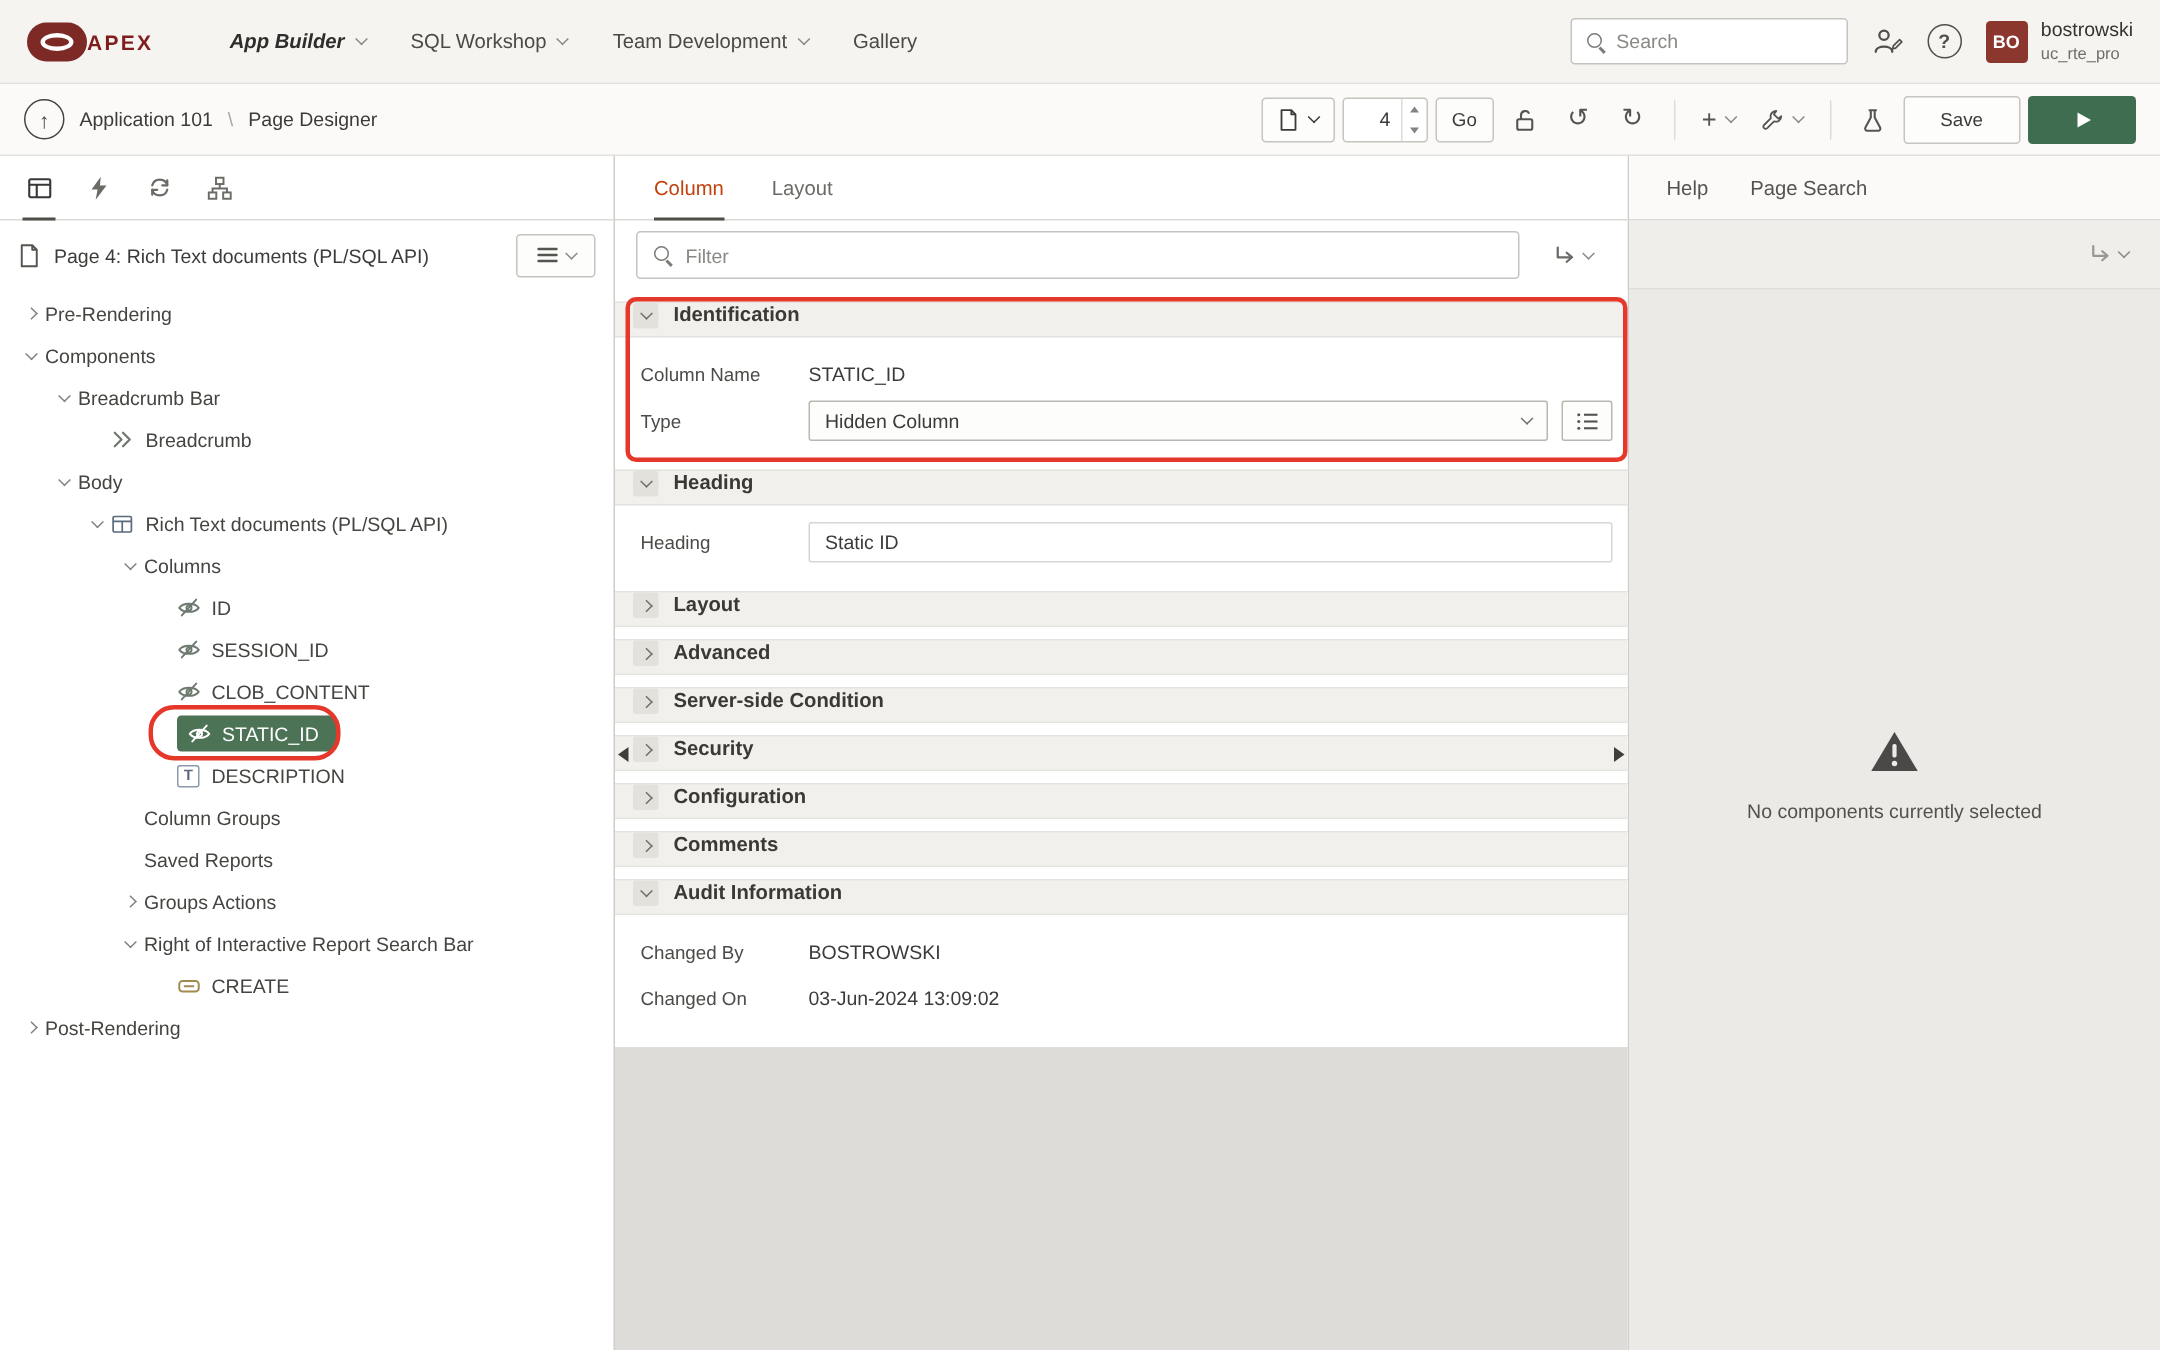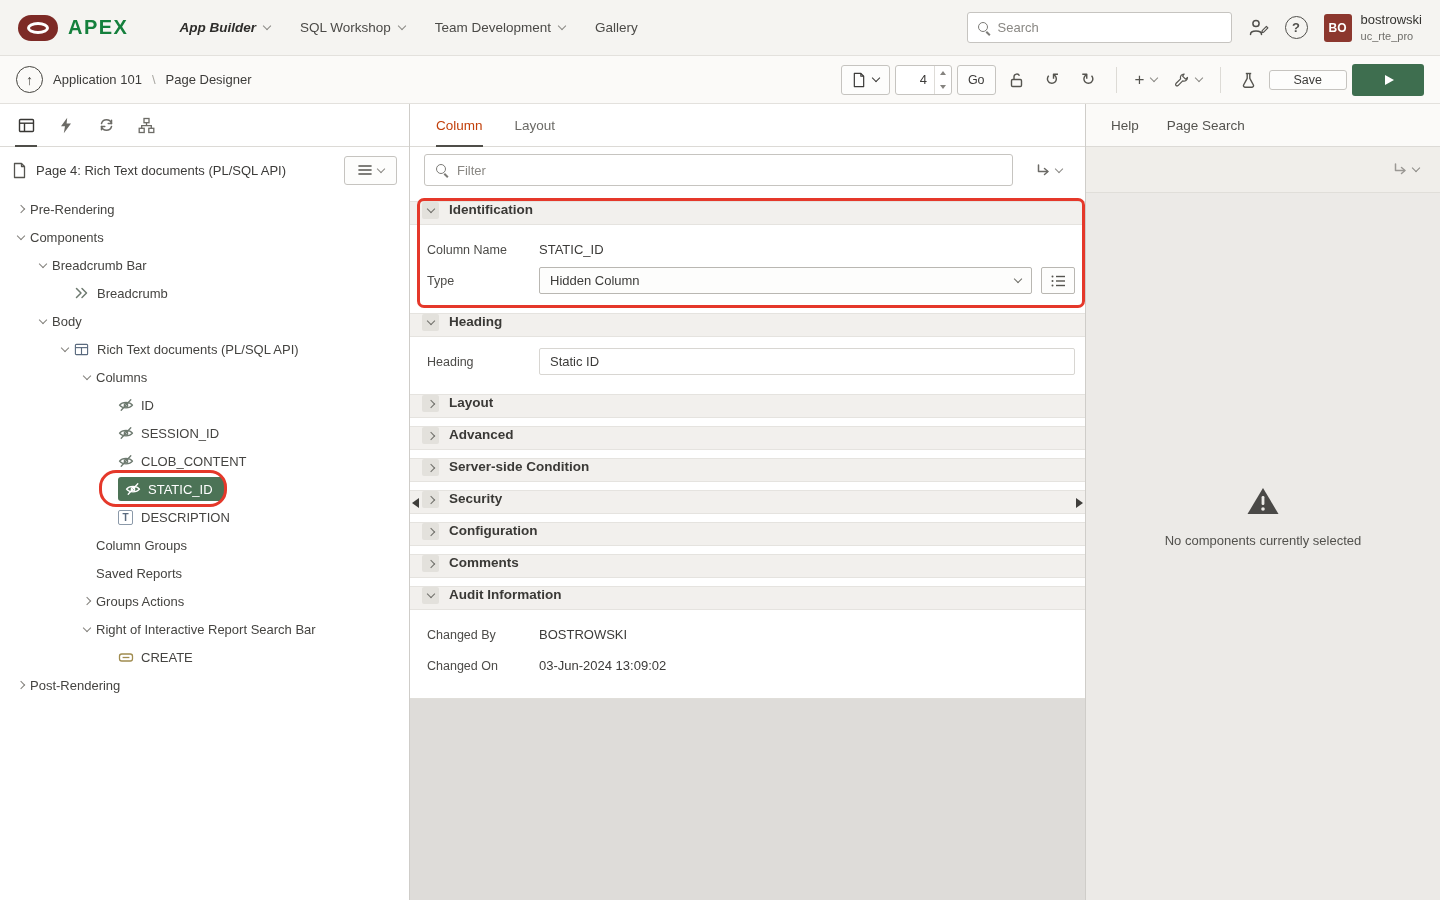--- a/index.html
+++ b/index.html
@@ -19,27 +19,27 @@
   
   .mag-icon { position:relative; width:14px; height:14px; flex:0 0 auto; }
   .mag-icon::before { content:""; position:absolute; left:1px; top:1px; width:8px; height:8px; border:1.6px solid #7c7b77; border-radius:50%; }
   .mag-icon::after { content:""; position:absolute; left:10px; top:10px; width:5px; height:1.6px; background:#7c7b77; transform:rotate(45deg); transform-origin:0 0; }
 
   
   .topbar { height:56px; display:flex; align-items:center; padding:0 18px; background:var(--header-bg,#F5F4F1); border-bottom:1px solid #e3e1dd; }
   .logo-wrap { display:flex; align-items:center; cursor:pointer; }
   .logo-badge { width:40px; height:26px; border-radius:13px; background:var(--brand-maroon,#7D2A26); display:flex; align-items:center; justify-content:center; }
   .logo-ellipse { width:22px; height:12px; border:3px solid #fff; border-radius:50%; }
-  .logo-text { font-size:20px; font-weight:bold; letter-spacing:1.5px; color:#15803d; margin-left:10px; }
+  .logo-text { font-size:14px; font-weight:bold; letter-spacing:1.5px; color:#7f1d1d; }
   .main-nav { display:flex; margin-left:38px; gap:4px; }
   .nav-item { display:flex; align-items:center; gap:8px; padding:9px 13px; font-size:13.5px; color:#4b4a47; cursor:pointer; border-radius:3px; }
   .nav-item .cv { color:#8b8985; }
   .nav-item.active .lbl { font-weight:bold; color:#2e2d2b;font-style:italic; }
   .topbar-right { margin-left:auto; display:flex; align-items:center; gap:16px; }
-  .searchbox { width:265px; height:31px; border:1px solid #c6c4c0; border-radius:3px; background:#fff; display:flex; align-items:center; gap:7px; padding:0 9px; }
+  .searchbox { width:185px; height:31px; border:1px solid #c6c4c0; border-radius:3px; background:#fff; display:flex; align-items:center; gap:7px; padding:0 9px; }
   .searchbox input { flex:1; }
   .icon-btn { display:flex; align-items:center; color:#504f4b; }
   .help-circle { width:23px; height:23px; border:1.6px solid #504f4b; border-radius:50%; display:flex; align-items:center; justify-content:center; font-size:13px; font-weight:bold; }
   .user-chip { display:flex; align-items:center; gap:9px; }
   .avatar { width:28px; height:28px; background:#8C372E; color:#fff; border-radius:3px; display:flex; align-items:center; justify-content:center; font-size:12px; font-weight:bold; cursor:pointer; }
   .user-names { display:flex; flex-direction:column; line-height:1.3; }
   .user-name { font-size:13px; color:#343330; }
   .user-ws { font-size:11px; color:#6f6e6a; }
 
   
@@ -54,21 +54,21 @@
   .ghost-btn .cv { color:#8b8985; }
   .glyph { font-size:17px; line-height:1; font-family:"DejaVu Sans",sans-serif; }
   .plus { font-size:17px; line-height:1; }
   .vsep { width:1px; height:26px; background:#dddbd6; margin:0 7px; }
   .page-spinner { display:flex; height:30px; border:1px solid #c6c4c0; border-radius:3px; background:#fff; overflow:hidden; }
   .spin-input { width:38px; text-align:right; padding-right:7px; }
   .spin-btns { display:flex; flex-direction:column; border-left:1px solid #dedcd8; width:17px; }
   .spin-btns button { flex:1; display:flex; align-items:center; justify-content:center; }
   .tri-up { width:0; height:0; border-left:3.5px solid transparent; border-right:3.5px solid transparent; border-bottom:4px solid #85837f; }
   .tri-down { width:0; height:0; border-left:3.5px solid transparent; border-right:3.5px solid transparent; border-top:4px solid #85837f; }
-  .save-btn { height:20px; padding:0 24px; }
+  .save-btn { height:32px; padding:0 24px; }
   .run-btn { width:72px; height:32px; background:var(--accent-green,#3E6E4F); border-radius:3px; display:flex; align-items:center; justify-content:center; }
   .play-tri { width:0; height:0; border-left:9px solid #fff; border-top:5.5px solid transparent; border-bottom:5.5px solid transparent; margin-left:2px; }
 
   
   .main { display:flex; height:796px; position:relative; }
 
   
   .tree-panel { width:410px; flex:0 0 auto; background:#fff; border-right:1px solid var(--panel-border,#CFCDC9); display:flex; flex-direction:column; }
   .panel-tabbar { height:43px; border-bottom:1px solid #dcdad6; display:flex; align-items:stretch; padding:0 6px; flex:0 0 auto; }
   .ptab { width:40px; display:flex; align-items:center; justify-content:center; color:#6c6b66; position:relative; }

